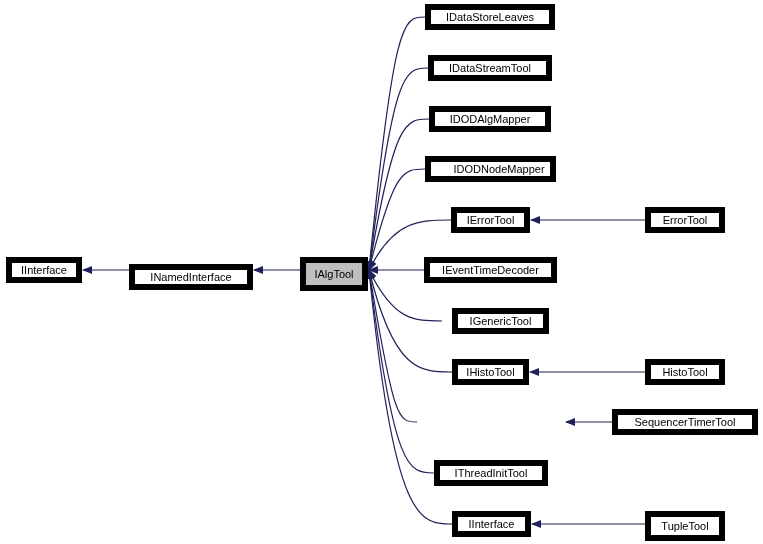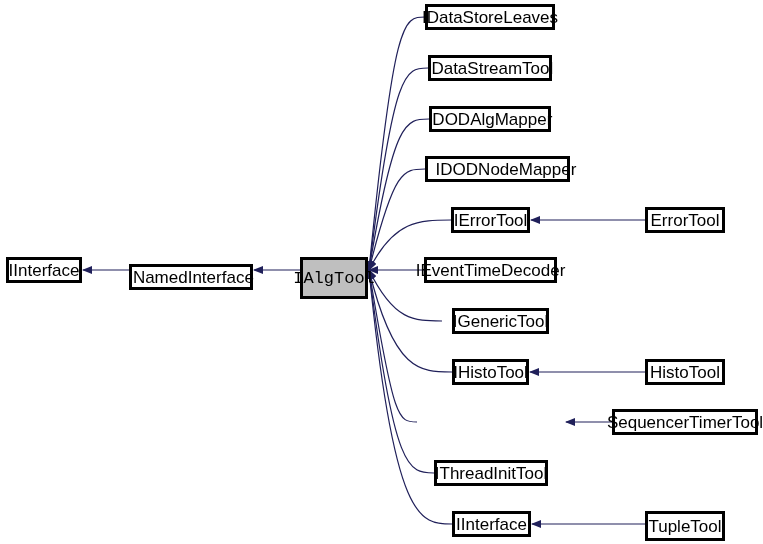--- a/index.html
+++ b/index.html
@@ -18,24 +18,24 @@
   #edges {
     position: absolute;
     left: 0;
     top: 0;
     width: 763px;
     height: 544px;
   }
   .node {
     position: absolute;
     box-sizing: border-box;
-    border: 3px solid #000000;
+    border: 6px solid #000000;
     background: #ffffff;
     color: #000000;
-    font-size: 17px;
+    font-size: 11px;
     line-height: 1;
     display: flex;
     align-items: center;
     justify-content: center;
     white-space: nowrap;
     z-index: 2;
   }
   .node.current {
     background: #bfbfbf;
     border-color: #000000;
@@ -74,33 +74,33 @@
         <path d="M612,422 L566,422" marker-end="url(#arrow)"></path>
         <path d="M645,524 L532,524" marker-end="url(#arrow)"></path>
       </g>
   </svg>
 <div class="node" style="left: 6px; top: 257px; width: 76px; height: 26px;">
       <span class="node-label">IInterface</span>
     </div>
     <div class="node" style="left: 129px; top: 264px; width: 124px; height: 26px;">
       <span class="node-label">INamedInterface</span>
     </div>
-    <div class="node current" style="left: 300px; top: 257px; width: 68px; height: 42px; font-family: Liberation Mono, monospace;">
+    <div class="node current" style="left: 300px; top: 257px; width: 68px; height: 34px;">
       <span class="node-label">IAlgTool</span>
     </div>
     <div class="node" style="left: 425px; top: 4px; width: 130px; height: 26px;">
       <span class="node-label">IDataStoreLeaves</span>
     </div>
     <div class="node" style="left: 428px; top: 55px; width: 124px; height: 26px;">
       <span class="node-label">IDataStreamTool</span>
     </div>
     <div class="node" style="left: 429px; top: 106px; width: 122px; height: 26px;">
       <span class="node-label">IDODAlgMapper</span>
     </div>
-    <div class="node" style="left: 425px; top: 156px; width: 145px; height: 26px; padding-left: 17px;">
+    <div class="node" style="left: 425px; top: 156px; width: 131px; height: 26px; padding-left: 17px;">
       <span class="node-label">IDODNodeMapper</span>
     </div>
     <div class="node" style="left: 451px; top: 207px; width: 79px; height: 26px;">
       <span class="node-label">IErrorTool</span>
     </div>
     <div class="node" style="left: 424px; top: 257px; width: 133px; height: 26px;">
       <span class="node-label">IEventTimeDecoder</span>
     </div>
     <div class="node" style="left: 442px; top: 308px; width: 97px; height: 26px; margin-left: 10px;">
       <span class="node-label">IGenericTool</span>

